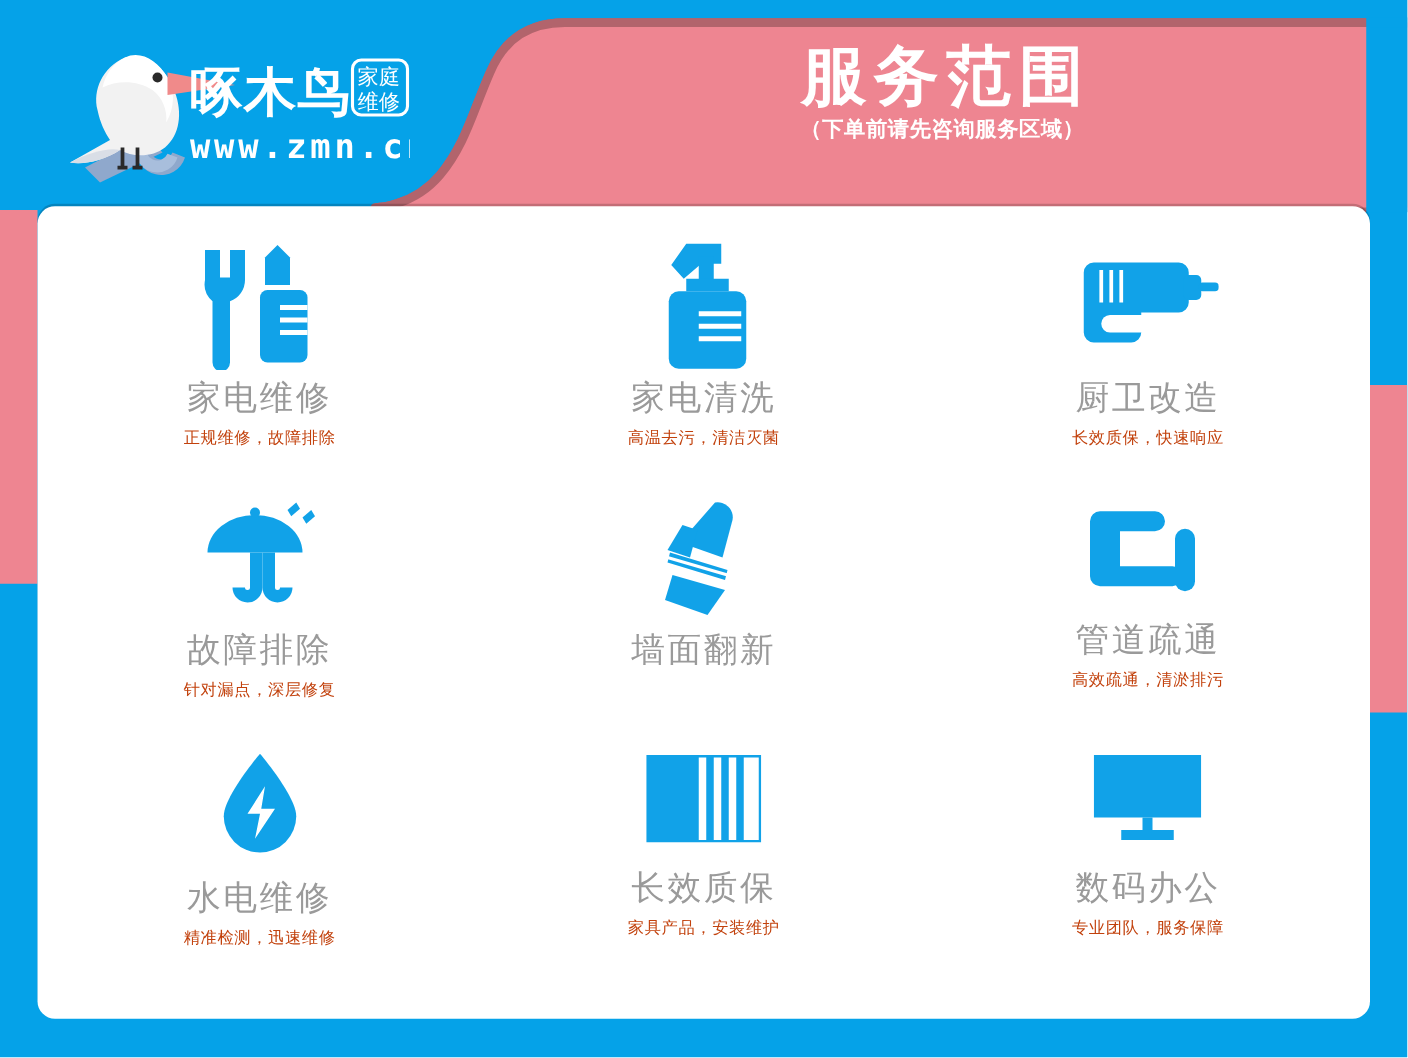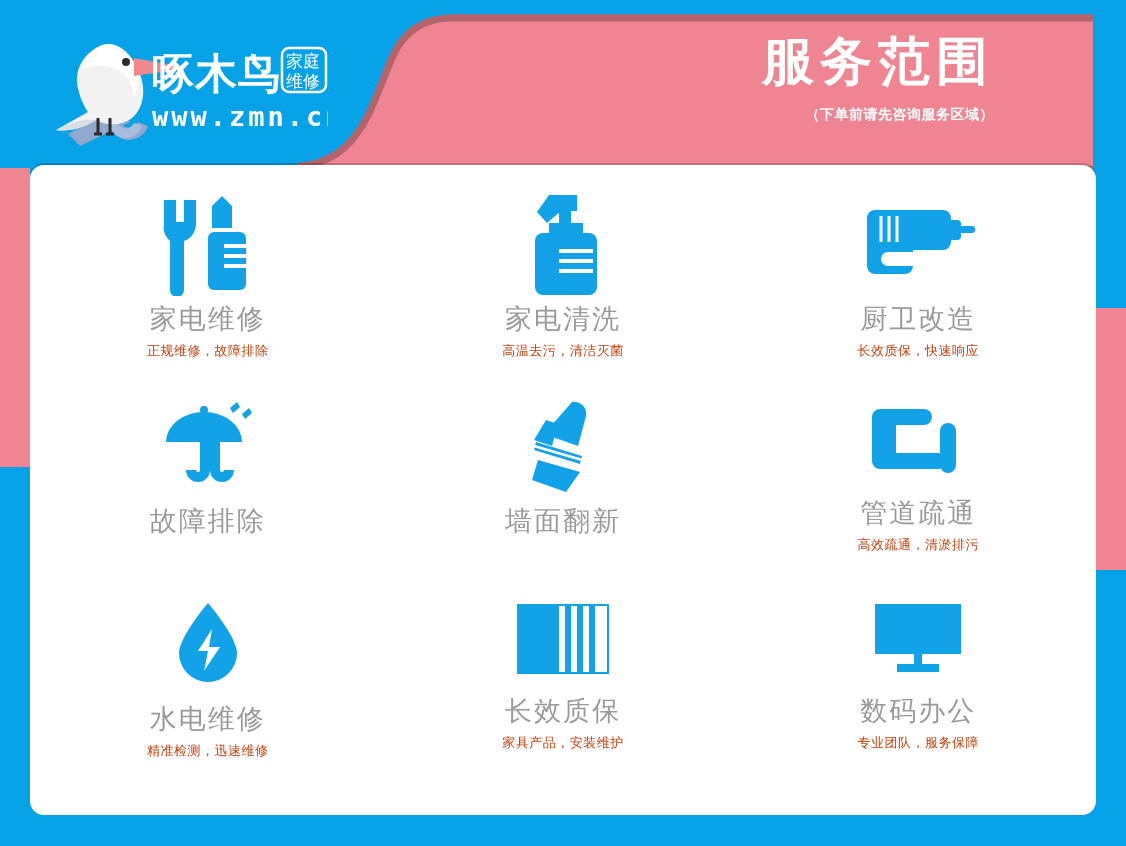--- a/index.html
+++ b/index.html
@@ -56,33 +56,33 @@
     height: 128px;
   }
   .logo-svg { display:block; }
 
   
   .header-text {
     position: absolute;
     right: 44px;
     top: 32px;
     width: 480px;
-    text-align: right;
+    text-align: center;
     color: #ffffff;
   }
   .header-title {
     font-size: 52px;
     font-weight: bold;
     letter-spacing: 6px;
     line-height: 1.12;
     text-indent: 6px;
   }
   .header-sub {
-    margin-top: 16px;
-    font-size: 14px;
+    margin-top: 4px;
+    font-size: 17px;
     font-weight: bold;
     letter-spacing: 0.5px;
     line-height: 1.2;
   }
 
   
   .card {
     position: absolute;
     left: 30px;
     top: 165px;
@@ -256,20 +256,21 @@
               <path d="M4,42 a38,30 0 0,1 76,0 Z"></path>
               <path d="M38,42 h10 v28 a12,12 0 0,0 24,0 h-10 a2,2 0 0,1 -4,0 V42 Z"></path>
               <path d="M38,42 h10 v28 a12,12 0 0,1 -24,0 h10 a2,2 0 0,0 4,0 Z"></path>
               <ellipse cx="42" cy="10" rx="4" ry="4"></ellipse>
               <path d="M68,8 l7,-6 l3,5 l-7,6 Z"></path>
               <path d="M80,14 l7,-6 l3,5 l-7,6 Z"></path>
             </g>
           </svg>
         </div>
         <div class="svc-title">故障排除</div>
+        <div class="svc-desc">针对漏点，深层修复</div>
       </div>
 
       <div class="cell row2">
         <div class="icon-wrap">
           <svg width="94" height="94" viewBox="0 0 94 94">
             <g fill="#11A2E8">
               <path d="M56,4 a12,12 0 0,1 14,14 l-8,30 l-34,-12 Z"></path>
               <path d="M30,22 l12,4 l-6,22 l-18,-6 Z"></path>
               <path d="M20,44 l46,14 l-2,8 l-46,-14 Z"></path>
               <path d="M22,62 l42,12 l-14,20 l-34,-12 Z"></path>

